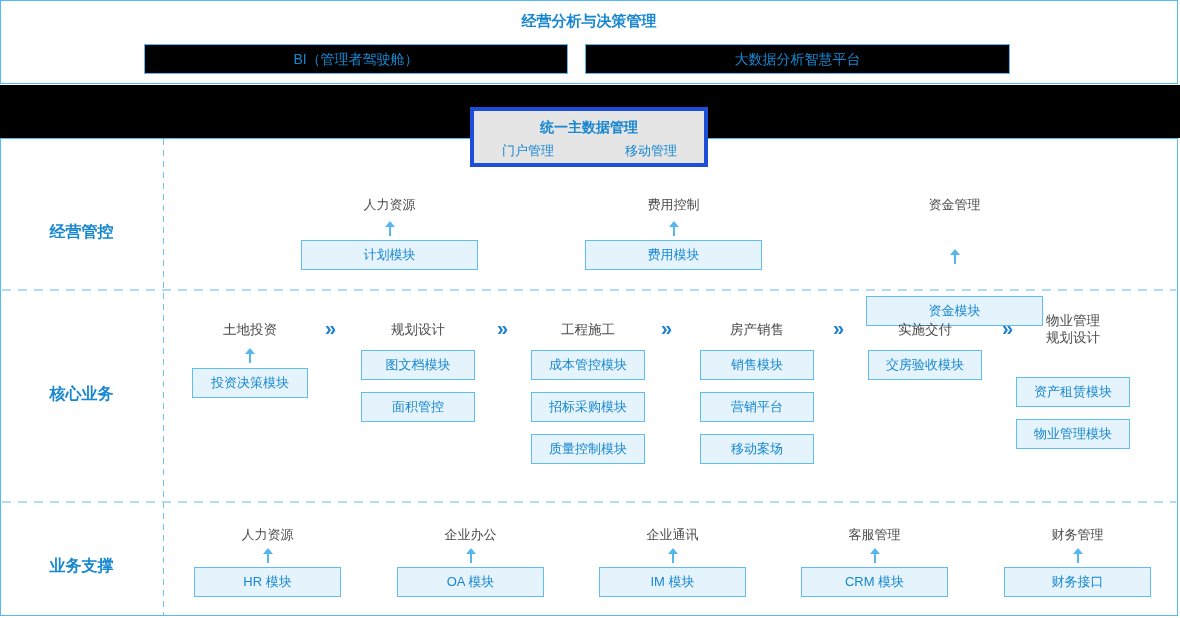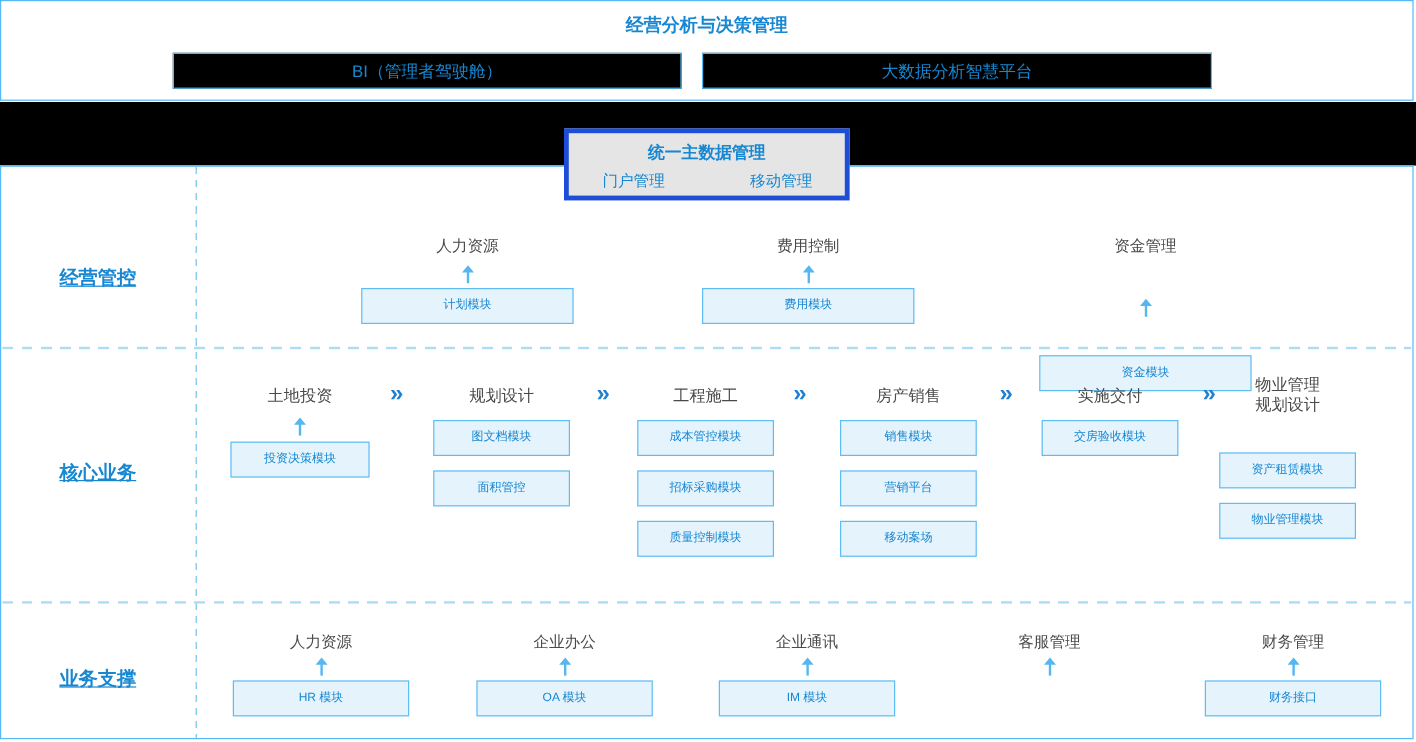--- a/index.html
+++ b/index.html
@@ -27,35 +27,35 @@
     font-size:13px; color:#1787d1; }
   
   .main-frame { position:absolute; left:0; top:138px; width:1178px; height:478px;
     border:1px solid #54b9f5; box-sizing:border-box; background:#fff; }
   .v-dash { position:absolute; left:163px; top:139px; width:1px; height:476px;
     background:repeating-linear-gradient(to bottom,#6fc3f1 0 6px,transparent 6px 11px); }
   .h-dash { position:absolute; left:2px; width:1174px; height:2px;
     background:repeating-linear-gradient(to right,#aedbf6 0 9px,transparent 9px 16px); }
   .h-dash.r1 { top:289px; } .h-dash.r2 { top:501px; }
   .row-label { position:absolute; left:0; width:163px; text-align:center;
-    font-size:16px; font-weight:bold; color:#1787d1;text-decoration:underline; }
+    font-size:16px; font-weight:bold; color:#1787d1; }
   .row-label.mgmt { top:222px; } .row-label.core { top:384px; } .row-label.supp { top:556px; }
   
   .grp { position:absolute; display:flex; flex-direction:column; align-items:center; }
   .stage { font-size:13px; color:#4a4a4a; height:16px; line-height:16px; white-space:nowrap; }
   .gap { height:23px; display:flex; align-items:flex-end; justify-content:center; padding-bottom:4px; }
   .gap3 { height:24px; display:flex; align-items:center; justify-content:center; }
   .uparrow { position:relative; width:10px; height:15px; }
   .uparrow::before { content:""; position:absolute; top:0; left:0; width:0; height:0;
     border-left:5px solid transparent; border-right:5px solid transparent;
     border-bottom:6px solid #56b7ef; }
   .uparrow::after { content:""; position:absolute; top:5px; left:4px; width:2px; height:10px;
     background:#56b7ef; }
   .mod { box-sizing:border-box; background:#e4f3fc; border:1px solid #5fbdf3; color:#1787d1;
-    font-size:10px; height:30px; line-height:28px; text-align:center; width:100%;
+    font-size:13px; height:30px; line-height:28px; text-align:center; width:100%;
     white-space:nowrap; }
   
   .g-r1 { top:197px; width:177px; }
   .g1 { left:301px; } .g2 { left:585px; } .g3 { left:866px;gap:28px; }
   
   .col { position:absolute; top:312px; display:flex; flex-direction:column; align-items:center; }
   .stage2 { height:34px; display:flex; flex-direction:column; justify-content:center;
     font-size:13.5px; color:#4a4a4a; text-align:center; line-height:17px; white-space:nowrap; }
   .gap2 { height:20px; display:flex; align-items:flex-start; justify-content:center; padding-top:2px; }
   .mt20 { margin-top:4px; } .mt31 { margin-top:31px; } .mt12 { margin-top:12px; }
@@ -183,20 +183,21 @@
     <div class="gap3">
         <span class="uparrow"></span>
       </div>
     <div class="mod">IM 模块</div>
   </div>
   <div class="grp g-r3 s4">
     <div class="stage">客服管理</div>
     <div class="gap3">
         <span class="uparrow"></span>
       </div>
+    <div class="mod">CRM 模块</div>
   </div>
   <div class="grp g-r3 s5">
     <div class="stage">财务管理</div>
     <div class="gap3">
         <span class="uparrow"></span>
       </div>
     <div class="mod">财务接口</div>
   </div>
 
 </div>

